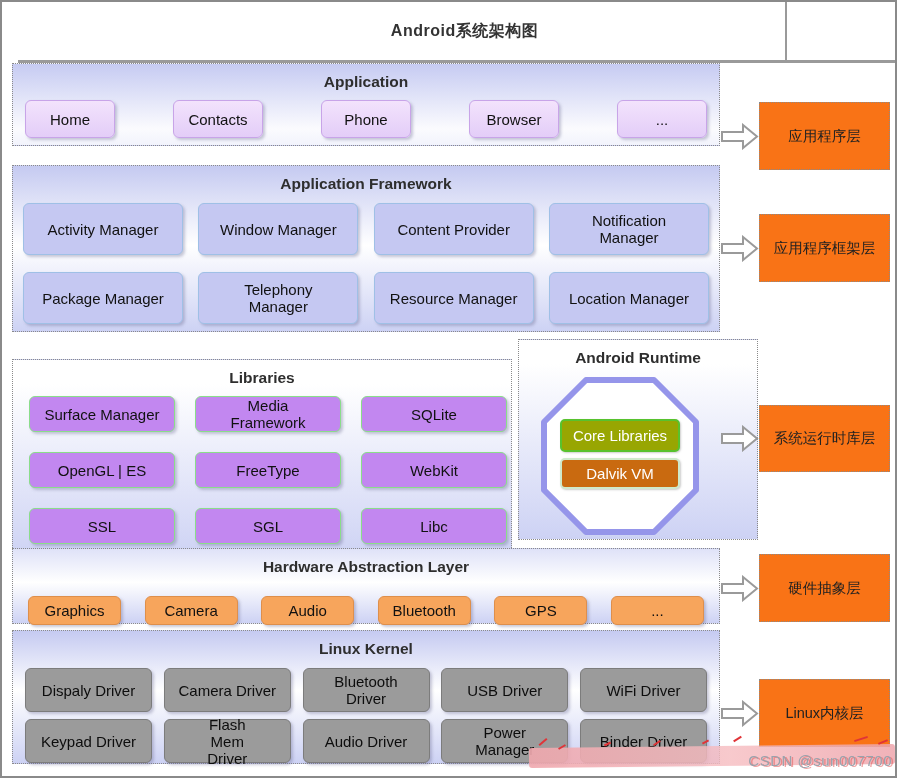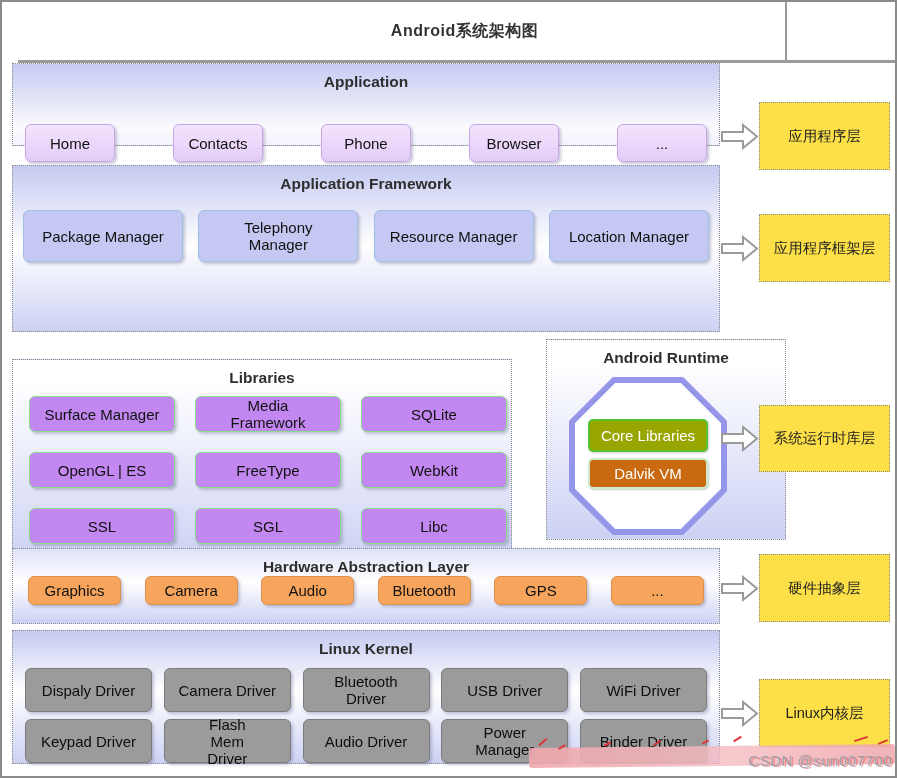--- a/index.html
+++ b/index.html
@@ -31,57 +31,57 @@
     border-radius:6px; display:flex; align-items:center; justify-content:center;
     text-align:center; font-size:15px; color:#111; line-height:17px;
     box-shadow: 2px 2px 3px rgba(100,100,140,0.35);
   }
   .narrow { padding: 0 26px; }
 
   .sec.app { left:10px; top:61px; width:708px; height:83px;
     background: linear-gradient(180deg,#c6cbf2 0%,#fbfbfe 80%,#f2f3fc 100%); }
   .app-row { display:flex; justify-content:space-between; padding:0 12px; margin-top:9px; }
   .app-node { width:90px; height:38px;
-    background: linear-gradient(180deg,#f3e3fc,#e3cdf8); border:1px solid #c8a4e8;margin-top:24px; }
+    background: linear-gradient(180deg,#f3e3fc,#e3cdf8); border:1px solid #c8a4e8; }
 
   .sec.fw { left:10px; top:163px; width:708px; height:167px;
     background: linear-gradient(180deg,#c5caf1 0%,#ffffff 48%,#cdd2f4 100%); }
   .fw-row { display:flex; justify-content:space-between; padding:0 10px; }
   .fw-row1 { margin-top:10px; }
   .fw-row2 { margin-top:17px;gap:15px; }
   .fw-node { width:160px; height:52px; background:#c5c8f2; border:1px solid #9fc0e6; }
 
   .sec.lib { left:10px; top:357px; width:500px; height:201px;
     background: linear-gradient(180deg,#ffffff 12%,#cdd2f4 100%); }
   .lib-grid { display:grid; grid-template-columns:repeat(3,146px); justify-content:space-between;
     row-gap:16px; padding:9px 16px 0;gap:20px; }
   .lib-node { height:36px; background:#c287f0; border:1px solid #8add8a; }
 
   .sec.rt { left:516px; top:337px; width:240px; height:201px;
-    background: linear-gradient(180deg,#ffffff 12%,#cdd2f4 100%); margin-left: 28px; }
+    background: linear-gradient(180deg,#ffffff 12%,#cdd2f4 100%); }
   .octagon { position:absolute; left:21px; top:36px; width:160px; height:160px; }
   .rt-node { position:absolute; left:41px; width:120px; border-radius:5px; color:#fff;
     display:flex; align-items:center; justify-content:center; font-size:15px;
     box-shadow: 1px 1px 2px rgba(90,90,90,0.3); }
   .rt-core { top:79px; height:33px; background:#98a602; border:2px solid #58c22e; }
   .rt-dalvik { top:118px; height:31px; background:#c96a10; border:2px solid #cfe9cb; }
 
   .sec.hal { left:10px; top:546px; width:708px; height:76px;
     background: linear-gradient(180deg,#dfe2f8 0%,#ffffff 45%,#cdd2f4 100%); }
-  .hal-row { display:flex; justify-content:space-between; padding:0 15px; margin-top:0; }
+  .hal-row { display:flex; justify-content:space-between; padding:0 15px; margin-top:20px; }
   .hal-node { width:93px; height:29px; background:#f7a55c; border:1px solid #de8f4c; }
 
   .sec.kern { left:10px; top:628px; width:708px; height:134px;
     background: linear-gradient(180deg,#c5caf1 0%,#ffffff 45%,#cdd2f4 100%); }
   .kern-grid { display:grid; grid-template-columns:repeat(5,127px); justify-content:space-between;
     row-gap:7px; padding:10px 12px 10px; }
   .kern-node { height:44px; background:#9b9b9b; border:1px solid #7c7c7c; color:#0d0d0d; }
 
   .side-box { position:absolute; left:757px; width:131px; height:68px;
-    border:1.5px dotted #8a8a8a; background:#fde047;
+    border:1.5px dotted #8a8a8a; background:#f97316;
     display:flex; align-items:center; justify-content:center;
     font-size:14.5px; color:#222; }
   .arrow { position:absolute; left:719px; width:38px; height:27px; }
 
   .wm-strip { position:absolute; left:527px; top:744px; width:366px; height:20px;
     background: linear-gradient(90deg, rgba(240,168,174,0.9), rgba(246,188,192,0.8) 55%, rgba(238,165,172,0.85));
     transform: rotate(-0.6deg); border-radius:3px; }
   .scrib { position:absolute; height:2px; background:#e03438; }
   .wm-text { position:absolute; left:740px; top:750px; width:150px; text-align:right;
     font-size:15px; color:#9aa2ac; letter-spacing:.5px;
@@ -101,20 +101,26 @@
       <div class="node app-node">Home</div>
       <div class="node app-node">Contacts</div>
       <div class="node app-node">Phone</div>
       <div class="node app-node">Browser</div>
       <div class="node app-node">...</div>
     </div>
   </div>
 
   <div class="sec fw">
     <div class="sec-title">Application Framework</div>
+    <div class="fw-row fw-row1">
+      <div class="node fw-node">Activity Manager</div>
+      <div class="node fw-node">Window Manager</div>
+      <div class="node fw-node">Content Provider</div>
+      <div class="node fw-node narrow">Notification Manager</div>
+    </div>
     <div class="fw-row fw-row2">
       <div class="node fw-node">Package Manager</div>
       <div class="node fw-node narrow">Telephony Manager</div>
       <div class="node fw-node">Resource Manager</div>
       <div class="node fw-node">Location Manager</div>
     </div>
   </div>
 
   <div class="sec lib">
     <div class="sec-title">Libraries</div>

